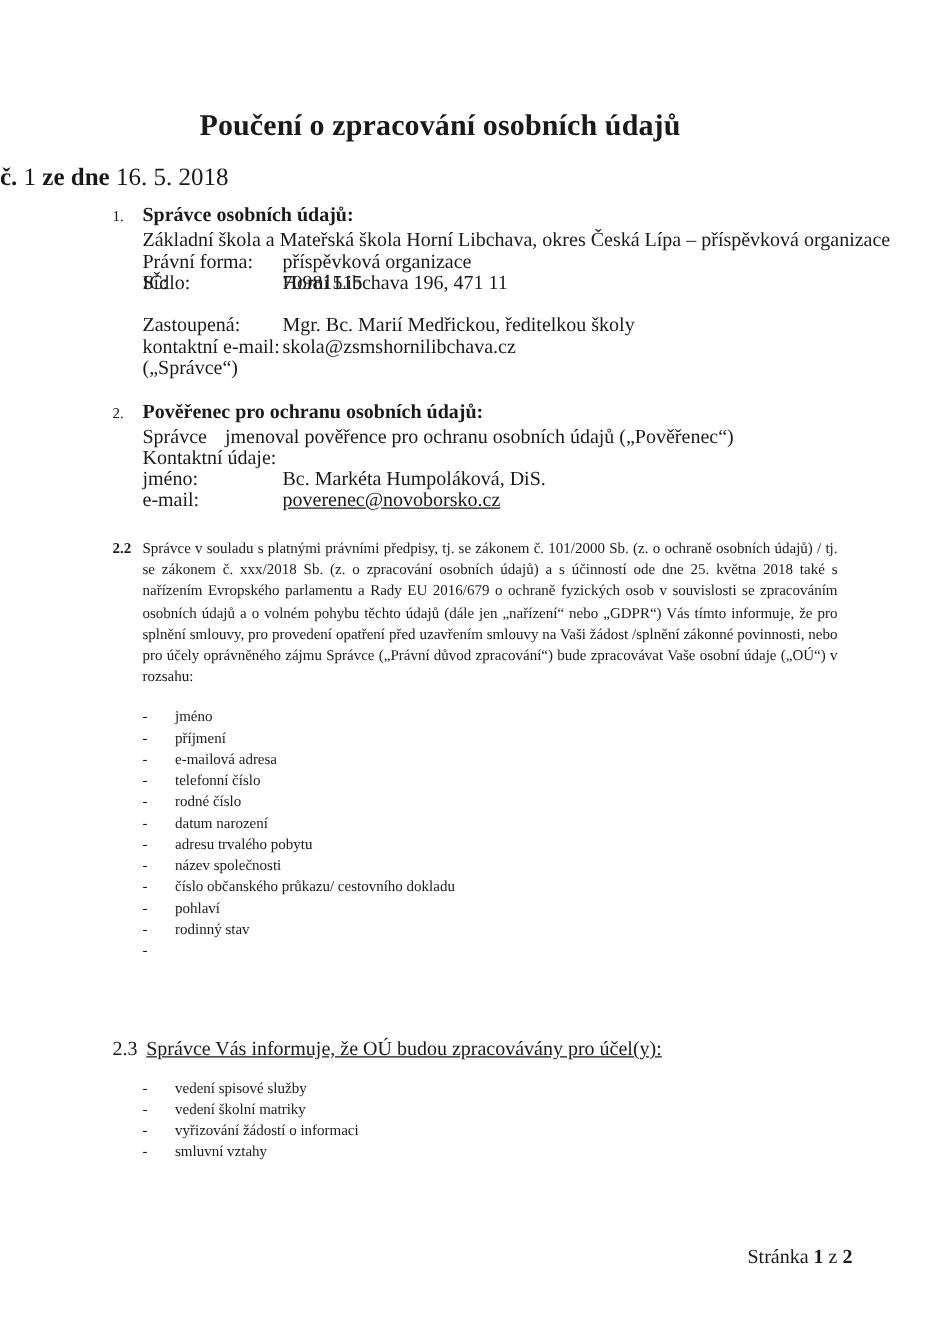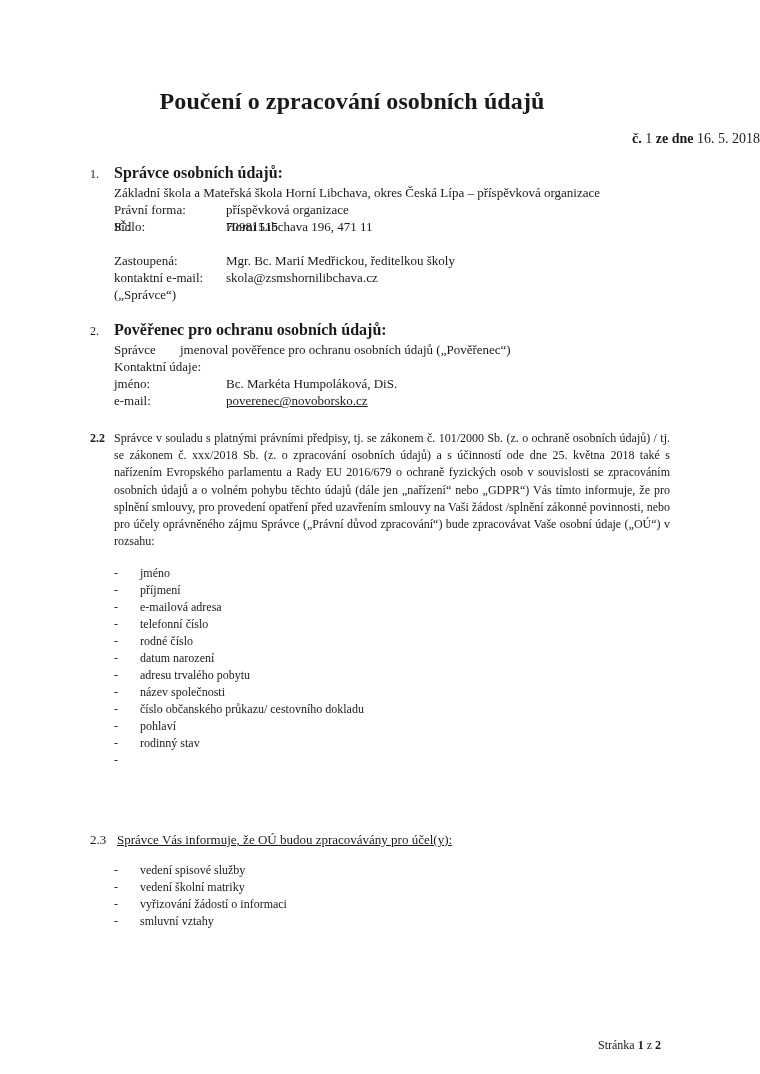--- a/index.html
+++ b/index.html
@@ -6,41 +6,41 @@
   body {
     width: 760px; height: 1074px; position: relative; overflow: hidden;
     font-family: "Liberation Serif", "DejaVu Serif", serif;
     color: #1a1a1a; font-size: 12px;
   }
   .title {
     position: absolute; top: 88px; left: 0; width: 704px; text-align: center;
     font-size: 24px; font-weight: bold; letter-spacing: 0.1px;
   }
   .subtitle {
-    position: absolute; top: 131px; left: 0; width: 760px; text-align: right;
-    font-size: 14px;
+    position: absolute; top: 131px; left: 0; width: 760px; text-align: left;
+    font-size: 20px;
   }
   .subtitle b { font-weight: bold; }
   .sec-head {
     position: absolute; left: 90px; font-size: 16px; font-weight: bold;
   }
   .sec-head .num { display: inline-block; width: 24px; font-size: 12px; font-weight: normal; }
-  .line { position: absolute; left: 114px; font-size: 13px; line-height: 17px; white-space: nowrap; }
+  .line { position: absolute; left: 114px; font-size: 16px; line-height: 17px; white-space: nowrap; }
   .lbl { display: inline-block; width: 112px; }
   .lbl2 { display: inline-block; width: 66px; }
   .link { text-decoration: underline; color: #1a1a1a; }
   .para {
     position: absolute; left: 90px; width: 580px; font-size: 12px; line-height: 17.2px;
   }
   .para .pnum { position: absolute; left: 0; top: 0; font-weight: bold; }
   .para .ptext { margin-left: 24px; text-align: justify; }
   .list { position: absolute; left: 114px; width: 556px; margin: 0; padding: 0; list-style: none; font-size: 12px; line-height: 17px; }
   .list li { position: relative; padding-left: 26px; text-align: justify; }
   .list li .dash { position: absolute; left: 0; top: 0; }
-  .footer { position: absolute; top: 1038px; left: 598px; font-size: 12px; }
+  .footer { position: absolute; top: 997px; left: 598px; font-size: 16px; }
   .footer b { font-weight: bold; }
 </style>
 </head>
 <body>
 
 <div>
 
   <div class="title">Poučení o zpracování osobních údajů</div>
 
   <div class="subtitle">

